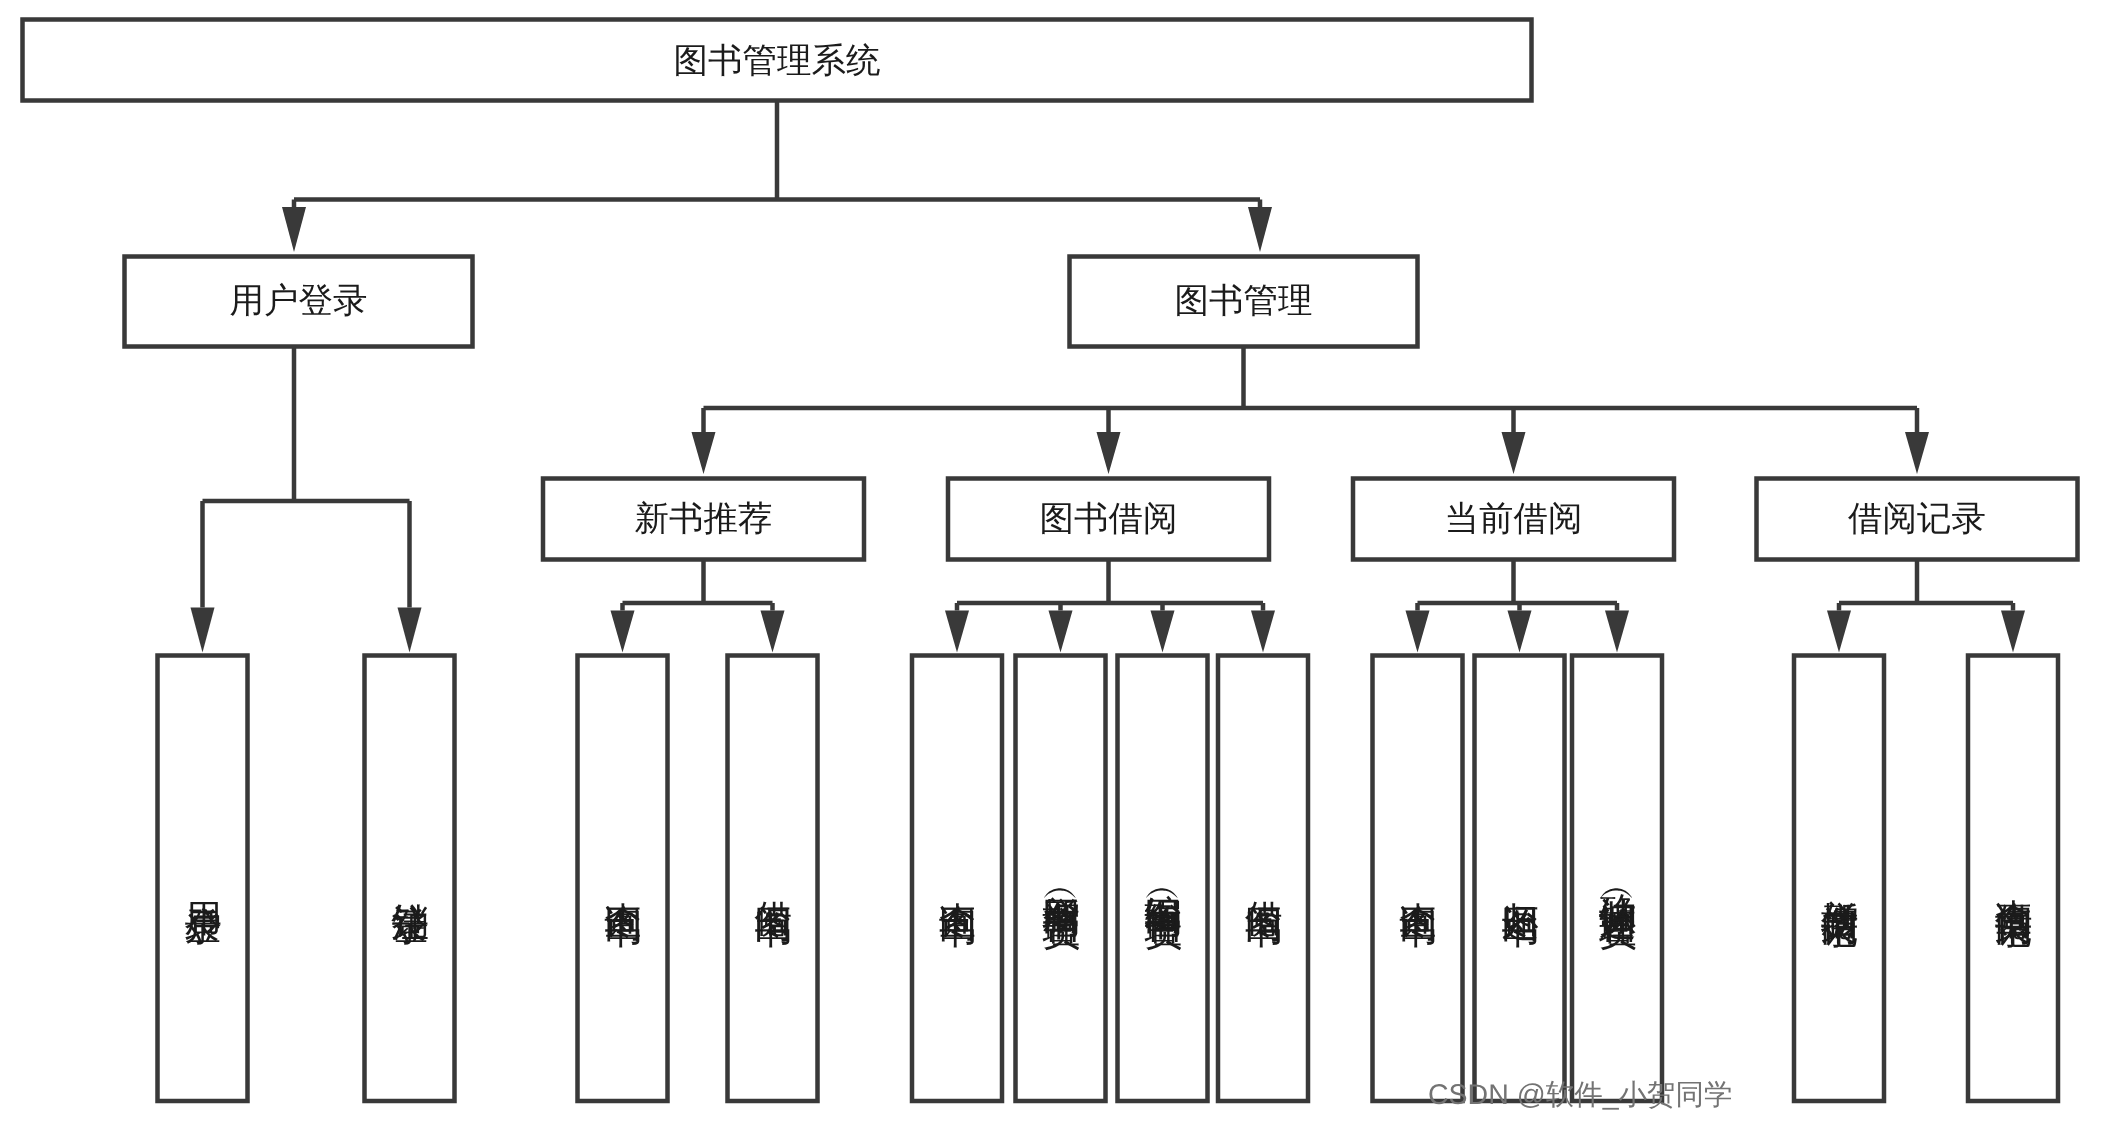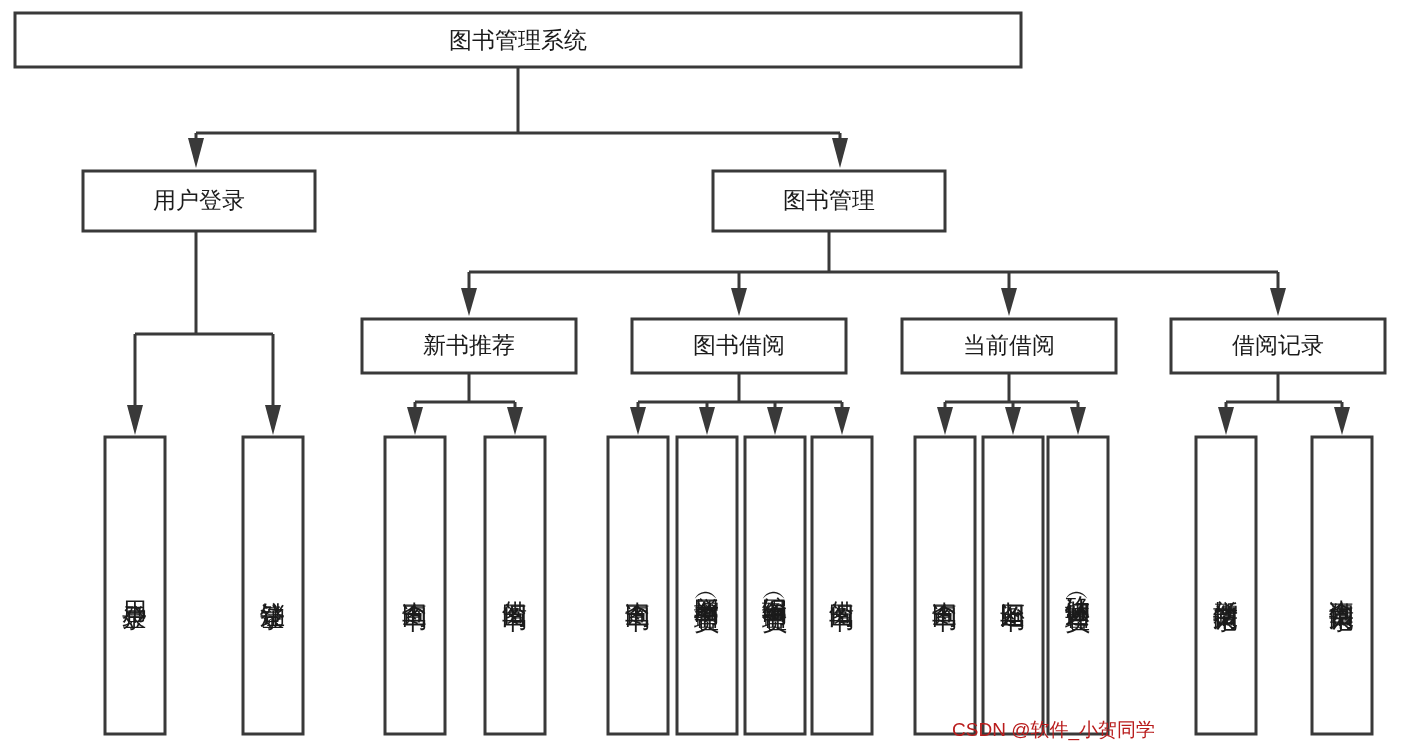--- a/index.html
+++ b/index.html
@@ -57,21 +57,21 @@
     dominant-baseline: central;
     text-anchor: middle;
     letter-spacing: 2px;
   }
   .watermark {
     position: absolute;
     right: 8px;
     bottom: 4px;
     font-family: "Liberation Sans", "DejaVu Sans", sans-serif;
     font-size: 19px;
-    color: #b91c1c;
+    color: #737373;
     white-space: nowrap;
     pointer-events: none;
   }
 </style>
 </head>
 <body>
 
 <div id="diagram-root">
 
   <svg id="flowchart" viewBox="0 0 1405 747">

